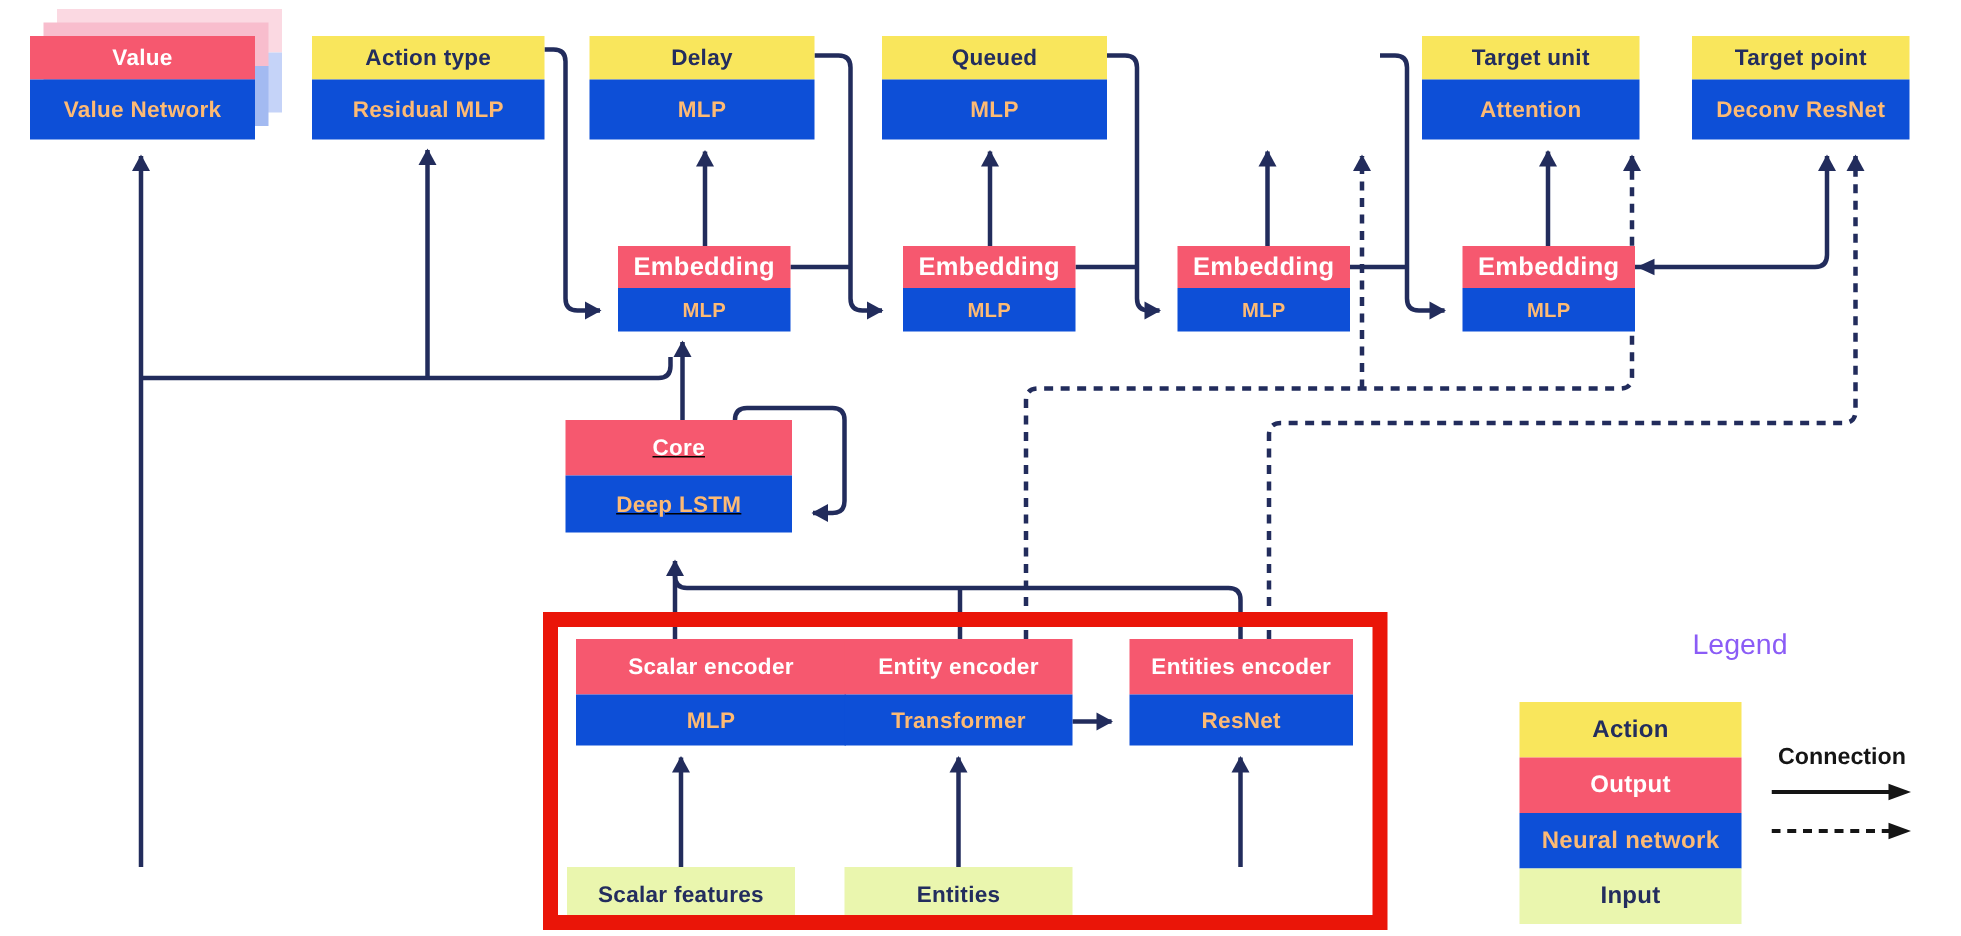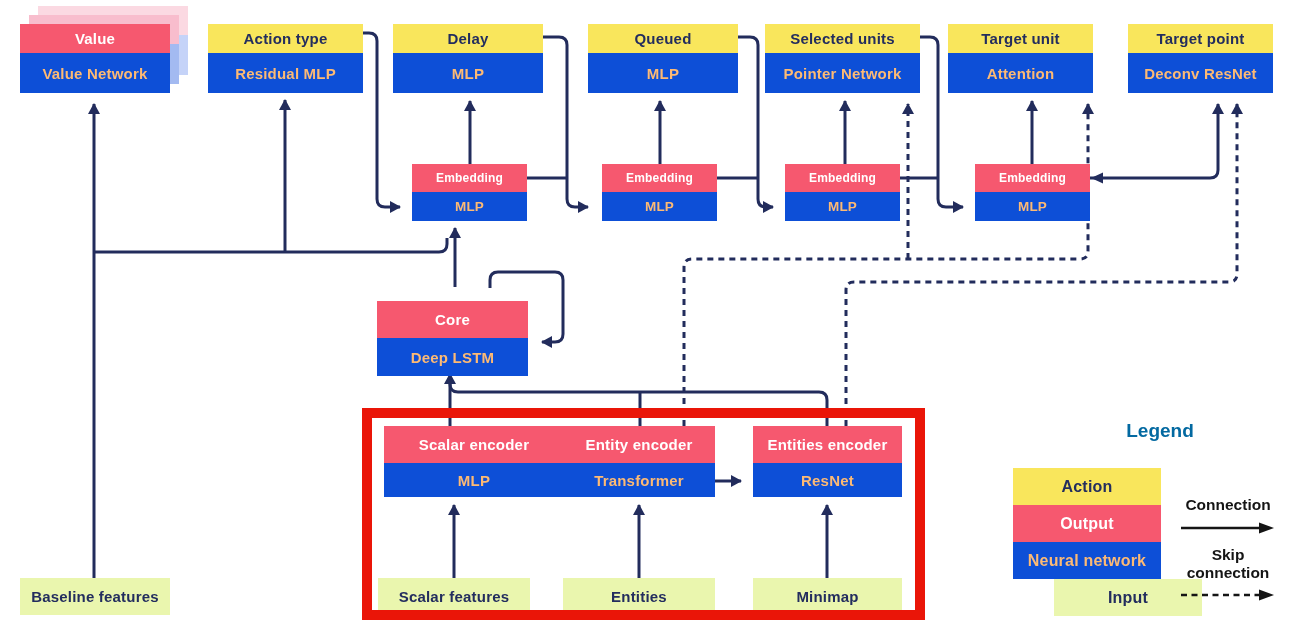--- a/index.html
+++ b/index.html
@@ -8,31 +8,31 @@
   .wires{position:absolute;left:0;top:0;z-index:1;}
   .node{position:absolute;z-index:2;display:flex;flex-direction:column;}
   .cell{display:flex;align-items:center;justify-content:center;text-align:center;
         font-weight:600;letter-spacing:.2px;}
   .yellow{background:#f9e65c;color:#232d5e;}
   .pink{background:#f6586f;color:#ffffff;}
   .blue{background:#0d4fd7;color:#fdba74;}
   .green{background:#eaf6ae;color:#232d5e;}
   .h-top{height:29px;font-size:15px;}
   .h-bot{height:40px;font-size:15px;}
-  .e-top{height:28px;font-size:12px;}
+  .e-top{height:28px;font-size:17px;}
   .e-bot{height:29px;font-size:13.5px;}
   .c-top{height:37px;font-size:15px;}
   .c-bot{height:38px;font-size:15px;}
   .k-top{height:37px;font-size:15px;}
   .k-bot{height:34px;font-size:15px;}
   .input{height:37px;font-size:15px;}
   .ghost{position:absolute;z-index:2;display:flex;flex-direction:column;}
   .frame{position:absolute;z-index:3;border:10px solid #ea1508;box-sizing:border-box;}
   .legend-title{position:absolute;z-index:2;width:160px;text-align:center;font-size:19px;
-                font-weight:700;color:#0369a1;}
+                font-weight:400;color:#8b5cf6;}
   .legend-item{position:absolute;z-index:2;width:148px;height:37px;}
   .legend-right{position:absolute;z-index:2;width:100px;text-align:center;color:#151515;
                 font-size:15.5px;font-weight:600;line-height:1.15;}
   .legend-arrow{display:block;margin:6px auto 10px auto;}
 </style>
 </head>
 <body>
 
 <div class="canvas">
 
@@ -114,24 +114,20 @@
     <div class="cell blue h-bot">Residual MLP</div>
   </div>
   <div class="node" style="left:393px;top:24px;width:150px;border-radius:19px;">
     <div class="cell yellow h-top">Delay</div>
     <div class="cell blue h-bot">MLP</div>
   </div>
   <div class="node" style="left:588px;top:24px;width:150px;">
     <div class="cell yellow h-top">Queued</div>
     <div class="cell blue h-bot">MLP</div>
   </div>
-  <div class="node" style="left:765px;top:24px;width:155px;">
-    <div class="cell yellow h-top">Selected units</div>
-    <div class="cell blue h-bot">Pointer Network</div>
-  </div>
   <div class="node" style="left:948px;top:24px;width:145px;">
     <div class="cell yellow h-top">Target unit</div>
     <div class="cell blue h-bot">Attention</div>
   </div>
   <div class="node" style="left:1128px;top:24px;width:145px;">
     <div class="cell yellow h-top">Target point</div>
     <div class="cell blue h-bot">Deconv ResNet</div>
   </div>
 
   <div class="node" style="left:412px;top:164px;width:115px;">
@@ -144,66 +140,59 @@
   </div>
   <div class="node" style="left:785px;top:164px;width:115px;">
     <div class="cell pink e-top">Embedding</div>
     <div class="cell blue e-bot">MLP</div>
   </div>
   <div class="node" style="left:975px;top:164px;width:115px;">
     <div class="cell pink e-top">Embedding</div>
     <div class="cell blue e-bot">MLP</div>
   </div>
 
-  <div class="node" style="left:377px;top:301px;width:151px;">
+  <div class="node" style="left:377px;top:280px;width:151px;text-decoration:underline;">
     <div class="cell pink c-top">Core</div>
     <div class="cell blue c-bot">Deep LSTM</div>
   </div>
 
   <div class="node" style="left:384px;top:426px;width:180px;">
     <div class="cell pink k-top">Scalar encoder</div>
     <div class="cell blue k-bot">MLP</div>
   </div>
   <div class="node" style="left:563px;top:426px;width:152px;">
     <div class="cell pink k-top">Entity encoder</div>
     <div class="cell blue k-bot">Transformer</div>
   </div>
   <div class="node" style="left:753px;top:426px;width:149px;">
     <div class="cell pink k-top">Entities encoder</div>
     <div class="cell blue k-bot">ResNet</div>
   </div>
 
-  <div class="node" style="left:20px;top:578px;width:150px;">
-    <div class="cell green input">Baseline features</div>
-  </div>
   <div class="node" style="left:378px;top:578px;width:152px;">
     <div class="cell green input">Scalar features</div>
   </div>
   <div class="node" style="left:563px;top:578px;width:152px;">
     <div class="cell green input">Entities</div>
-  </div>
-  <div class="node" style="left:753px;top:578px;width:149px;">
-    <div class="cell green input">Minimap</div>
   </div>
 
   <div class="frame" style="left:362px;top:408px;width:563px;height:212px;"></div>
 
   <div class="legend-title" style="left:1080px;top:420px;">Legend</div>
 
   <div class="legend-item cell yellow" style="left:1013px;top:468px;">Action</div>
   <div class="legend-item cell pink" style="left:1013px;top:505px;">Output</div>
   <div class="legend-item cell blue" style="left:1013px;top:542px;">Neural network</div>
-  <div class="legend-item cell green" style="left:1013px;top:579px;margin-left:41px;">Input</div>
+  <div class="legend-item cell green" style="left:1013px;top:579px;">Input</div>
 
   <div class="legend-right" style="left:1178px;top:496px;">
     <div>Connection</div>
     <svg class="legend-arrow" width="94" height="16">
       <line x1="0" y1="8" x2="79" y2="8" stroke="#151515" stroke-width="2.6"></line>
       <polygon points="78,2.5 93,8 78,13.5" fill="#151515"></polygon>
     </svg>
-    <div style="margin-top:8px;">Skip connection</div>
     <svg class="legend-arrow" width="94" height="16">
       <line x1="0" y1="8" x2="79" y2="8" stroke="#151515" stroke-width="2.6" stroke-dasharray="6 4.5"></line>
       <polygon points="78,2.5 93,8 78,13.5" fill="#151515"></polygon>
     </svg>
   </div>
 
 </div>
 
 </body></html>

